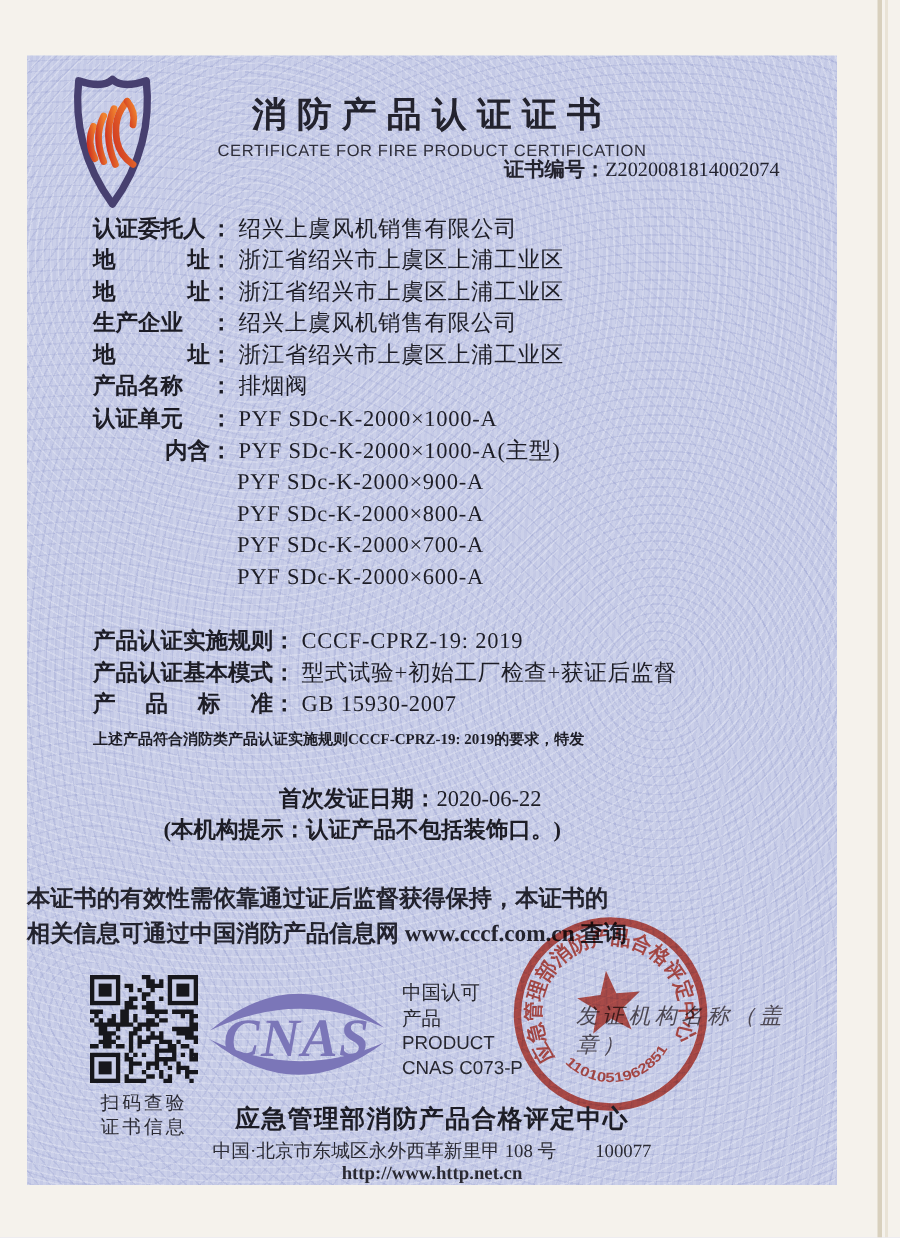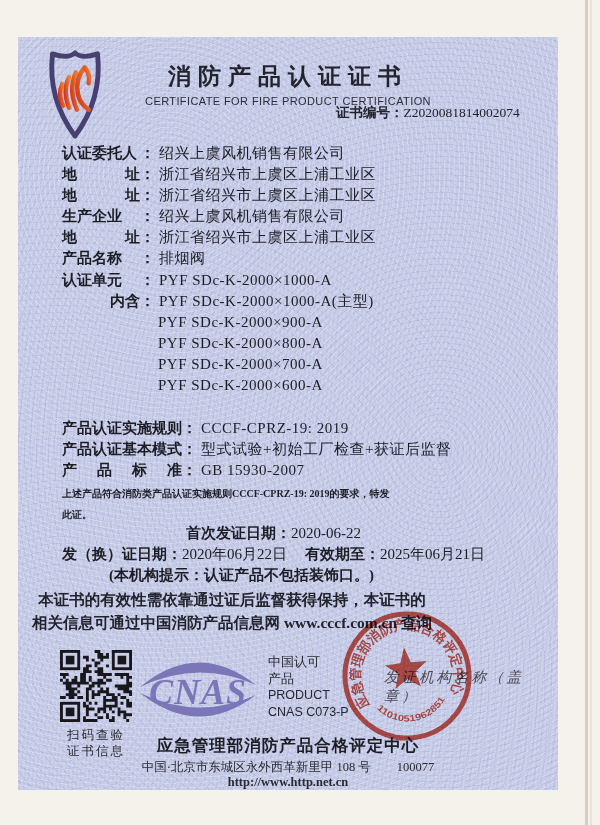--- a/index.html
+++ b/index.html
@@ -51,21 +51,21 @@
     font-size:10px;line-height:21px;font-weight:bold;}
 
   
   .dates{position:absolute;left:44px;top:486px;width:500px;font-size:15px;line-height:21px;}
   .dates .ln1{margin-left:124px;font-weight:bold;}
   .dates .ln1 .v{font-weight:normal;}
   .dates .ln2 b{font-weight:bold;}
   .dates .ln2 .gap{display:inline-block;width:18px;}
   .dates .ln3{margin-left:47px;font-weight:bold;}
 
-  .validity{position:absolute;left:0;top:551px;width:428px;text-align:center;
+  .validity{position:absolute;left:0;top:551px;width:428px;
     font-size:15.5px;line-height:23px;font-weight:600;color:#23232e;}
 
   
   .qr{position:absolute;left:42px;top:613px;width:72px;height:72px;background:#fff0;}
   .qr-caption{position:absolute;left:30px;top:690px;width:96px;text-align:center;
     font-size:12.5px;line-height:16px;letter-spacing:2px;color:#2a2a33;}
   .cnas{position:absolute;left:116px;top:614px;width:128px;height:76px;}
   .accr{position:absolute;left:250px;top:616px;font-size:13px;line-height:17px;color:#272730;}
   .accr .en{font-family:"Liberation Sans","DejaVu Sans",sans-serif;font-size:12.5px;}
   .seal-label{position:absolute;left:366px;top:631px;font-size:14.5px;letter-spacing:3px;
@@ -149,26 +149,24 @@
     <div class="row">
       <span class="lbl">产品认证基本模式</span><span class="colon">：</span><span class="val">型式试验+初始工厂检查+获证后监督</span>
     </div>
     <div class="row">
       <span class="lbl spread">产品标准</span><span class="colon">：</span><span class="val">GB 15930-2007</span>
     </div>
   </div>
 
   <div class="statement">
     <div>上述产品符合消防类产品认证实施规则CCCF-CPRZ-19: 2019的要求，特发</div>
-    <div>此证。</div>
   </div>
 
   <div class="dates">
     <div class="ln1"><span>首次发证日期：</span><span class="v">2020-06-22</span></div>
-    <div class="ln2"><b>发（换）证日期：</b><span>2020年06月22日</span><span class="gap"></span><b>有效期至：</b><span>2025年06月21日</span></div>
     <div class="ln3">(本机构提示：认证产品不包括装饰口。)</div>
   </div>
 
   <div class="validity">
     <div>本证书的有效性需依靠通过证后监督获得保持，本证书的</div>
     <div>相关信息可通过中国消防产品信息网 www.cccf.com.cn 查询</div>
   </div>
 
   <div class="qr"><svg width="72" height="72">
         <path d="M34.56,0.00h2.88v2.88h-2.88zM37.44,0.00h2.88v2.88h-2.88zM37.44,2.88h2.88v2.88h-2.88zM40.32,2.88h2.88v2.88h-2.88zM46.08,2.88h2.88v2.88h-2.88zM23.04,5.76h2.88v2.88h-2.88zM25.92,5.76h2.88v2.88h-2.88zM37.44,5.76h2.88v2.88h-2.88zM40.32,5.76h2.88v2.88h-2.88zM43.20,5.76h2.88v2.88h-2.88zM46.08,5.76h2.88v2.88h-2.88zM25.92,8.64h2.88v2.88h-2.88zM31.68,8.64h2.88v2.88h-2.88zM40.32,8.64h2.88v2.88h-2.88zM34.56,11.52h2.88v2.88h-2.88zM37.44,11.52h2.88v2.88h-2.88zM25.92,14.40h2.88v2.88h-2.88zM28.80,14.40h2.88v2.88h-2.88zM34.56,14.40h2.88v2.88h-2.88zM46.08,14.40h2.88v2.88h-2.88zM23.04,17.28h2.88v2.88h-2.88zM25.92,17.28h2.88v2.88h-2.88zM37.44,17.28h2.88v2.88h-2.88zM40.32,17.28h2.88v2.88h-2.88zM23.04,20.16h2.88v2.88h-2.88zM25.92,20.16h2.88v2.88h-2.88zM28.80,20.16h2.88v2.88h-2.88zM34.56,20.16h2.88v2.88h-2.88zM37.44,20.16h2.88v2.88h-2.88zM40.32,20.16h2.88v2.88h-2.88zM0.00,23.04h2.88v2.88h-2.88zM2.88,23.04h2.88v2.88h-2.88zM5.76,23.04h2.88v2.88h-2.88zM20.16,23.04h2.88v2.88h-2.88zM23.04,23.04h2.88v2.88h-2.88zM37.44,23.04h2.88v2.88h-2.88zM40.32,23.04h2.88v2.88h-2.88zM43.20,23.04h2.88v2.88h-2.88zM46.08,23.04h2.88v2.88h-2.88zM48.96,23.04h2.88v2.88h-2.88zM54.72,23.04h2.88v2.88h-2.88zM57.60,23.04h2.88v2.88h-2.88zM60.48,23.04h2.88v2.88h-2.88zM63.36,23.04h2.88v2.88h-2.88zM66.24,23.04h2.88v2.88h-2.88zM2.88,25.92h2.88v2.88h-2.88zM14.40,25.92h2.88v2.88h-2.88zM20.16,25.92h2.88v2.88h-2.88zM23.04,25.92h2.88v2.88h-2.88zM28.80,25.92h2.88v2.88h-2.88zM43.20,25.92h2.88v2.88h-2.88zM60.48,25.92h2.88v2.88h-2.88zM66.24,25.92h2.88v2.88h-2.88zM69.12,25.92h2.88v2.88h-2.88zM0.00,28.80h2.88v2.88h-2.88zM5.76,28.80h2.88v2.88h-2.88zM11.52,28.80h2.88v2.88h-2.88zM14.40,28.80h2.88v2.88h-2.88zM20.16,28.80h2.88v2.88h-2.88zM23.04,28.80h2.88v2.88h-2.88zM28.80,28.80h2.88v2.88h-2.88zM37.44,28.80h2.88v2.88h-2.88zM40.32,28.80h2.88v2.88h-2.88zM46.08,28.80h2.88v2.88h-2.88zM48.96,28.80h2.88v2.88h-2.88zM66.24,28.80h2.88v2.88h-2.88zM2.88,31.68h2.88v2.88h-2.88zM5.76,31.68h2.88v2.88h-2.88zM8.64,31.68h2.88v2.88h-2.88zM11.52,31.68h2.88v2.88h-2.88zM14.40,31.68h2.88v2.88h-2.88zM17.28,31.68h2.88v2.88h-2.88zM20.16,31.68h2.88v2.88h-2.88zM23.04,31.68h2.88v2.88h-2.88zM25.92,31.68h2.88v2.88h-2.88zM31.68,31.68h2.88v2.88h-2.88zM34.56,31.68h2.88v2.88h-2.88zM37.44,31.68h2.88v2.88h-2.88zM40.32,31.68h2.88v2.88h-2.88zM43.20,31.68h2.88v2.88h-2.88zM66.24,31.68h2.88v2.88h-2.88zM69.12,31.68h2.88v2.88h-2.88zM5.76,34.56h2.88v2.88h-2.88zM8.64,34.56h2.88v2.88h-2.88zM17.28,34.56h2.88v2.88h-2.88zM28.80,34.56h2.88v2.88h-2.88zM31.68,34.56h2.88v2.88h-2.88zM37.44,34.56h2.88v2.88h-2.88zM54.72,34.56h2.88v2.88h-2.88zM57.60,34.56h2.88v2.88h-2.88zM60.48,34.56h2.88v2.88h-2.88zM63.36,34.56h2.88v2.88h-2.88zM66.24,34.56h2.88v2.88h-2.88zM69.12,34.56h2.88v2.88h-2.88zM5.76,37.44h2.88v2.88h-2.88zM8.64,37.44h2.88v2.88h-2.88zM11.52,37.44h2.88v2.88h-2.88zM14.40,37.44h2.88v2.88h-2.88zM25.92,37.44h2.88v2.88h-2.88zM28.80,37.44h2.88v2.88h-2.88zM40.32,37.44h2.88v2.88h-2.88zM46.08,37.44h2.88v2.88h-2.88zM57.60,37.44h2.88v2.88h-2.88zM60.48,37.44h2.88v2.88h-2.88zM63.36,37.44h2.88v2.88h-2.88zM66.24,37.44h2.88v2.88h-2.88zM8.64,40.32h2.88v2.88h-2.88zM11.52,40.32h2.88v2.88h-2.88zM17.28,40.32h2.88v2.88h-2.88zM25.92,40.32h2.88v2.88h-2.88zM31.68,40.32h2.88v2.88h-2.88zM37.44,40.32h2.88v2.88h-2.88zM40.32,40.32h2.88v2.88h-2.88zM43.20,40.32h2.88v2.88h-2.88zM46.08,40.32h2.88v2.88h-2.88zM63.36,40.32h2.88v2.88h-2.88zM66.24,40.32h2.88v2.88h-2.88zM69.12,40.32h2.88v2.88h-2.88zM5.76,43.20h2.88v2.88h-2.88zM8.64,43.20h2.88v2.88h-2.88zM11.52,43.20h2.88v2.88h-2.88zM14.40,43.20h2.88v2.88h-2.88zM25.92,43.20h2.88v2.88h-2.88zM31.68,43.20h2.88v2.88h-2.88zM34.56,43.20h2.88v2.88h-2.88zM37.44,43.20h2.88v2.88h-2.88zM46.08,43.20h2.88v2.88h-2.88zM48.96,43.20h2.88v2.88h-2.88zM51.84,43.20h2.88v2.88h-2.88zM57.60,43.20h2.88v2.88h-2.88zM69.12,43.20h2.88v2.88h-2.88zM0.00,46.08h2.88v2.88h-2.88zM2.88,46.08h2.88v2.88h-2.88zM8.64,46.08h2.88v2.88h-2.88zM11.52,46.08h2.88v2.88h-2.88zM17.28,46.08h2.88v2.88h-2.88zM20.16,46.08h2.88v2.88h-2.88zM25.92,46.08h2.88v2.88h-2.88zM31.68,46.08h2.88v2.88h-2.88zM43.20,46.08h2.88v2.88h-2.88zM51.84,46.08h2.88v2.88h-2.88zM54.72,46.08h2.88v2.88h-2.88zM60.48,46.08h2.88v2.88h-2.88zM63.36,46.08h2.88v2.88h-2.88zM25.92,48.96h2.88v2.88h-2.88zM43.20,48.96h2.88v2.88h-2.88zM46.08,48.96h2.88v2.88h-2.88zM48.96,48.96h2.88v2.88h-2.88zM51.84,48.96h2.88v2.88h-2.88zM54.72,48.96h2.88v2.88h-2.88zM66.24,48.96h2.88v2.88h-2.88zM23.04,51.84h2.88v2.88h-2.88zM28.80,51.84h2.88v2.88h-2.88zM34.56,51.84h2.88v2.88h-2.88zM43.20,51.84h2.88v2.88h-2.88zM54.72,51.84h2.88v2.88h-2.88zM60.48,51.84h2.88v2.88h-2.88zM66.24,51.84h2.88v2.88h-2.88zM69.12,51.84h2.88v2.88h-2.88zM23.04,54.72h2.88v2.88h-2.88zM25.92,54.72h2.88v2.88h-2.88zM43.20,54.72h2.88v2.88h-2.88zM46.08,54.72h2.88v2.88h-2.88zM48.96,54.72h2.88v2.88h-2.88zM51.84,54.72h2.88v2.88h-2.88zM54.72,54.72h2.88v2.88h-2.88zM66.24,54.72h2.88v2.88h-2.88zM69.12,54.72h2.88v2.88h-2.88zM25.92,57.60h2.88v2.88h-2.88zM28.80,57.60h2.88v2.88h-2.88zM31.68,57.60h2.88v2.88h-2.88zM37.44,57.60h2.88v2.88h-2.88zM40.32,57.60h2.88v2.88h-2.88zM43.20,57.60h2.88v2.88h-2.88zM48.96,57.60h2.88v2.88h-2.88zM57.60,57.60h2.88v2.88h-2.88zM25.92,60.48h2.88v2.88h-2.88zM37.44,60.48h2.88v2.88h-2.88zM43.20,60.48h2.88v2.88h-2.88zM51.84,60.48h2.88v2.88h-2.88zM57.60,60.48h2.88v2.88h-2.88zM60.48,60.48h2.88v2.88h-2.88zM63.36,60.48h2.88v2.88h-2.88zM25.92,63.36h2.88v2.88h-2.88zM34.56,63.36h2.88v2.88h-2.88zM46.08,63.36h2.88v2.88h-2.88zM57.60,63.36h2.88v2.88h-2.88zM63.36,63.36h2.88v2.88h-2.88zM66.24,63.36h2.88v2.88h-2.88zM69.12,63.36h2.88v2.88h-2.88zM23.04,66.24h2.88v2.88h-2.88zM37.44,66.24h2.88v2.88h-2.88zM40.32,66.24h2.88v2.88h-2.88zM46.08,66.24h2.88v2.88h-2.88zM51.84,66.24h2.88v2.88h-2.88zM63.36,66.24h2.88v2.88h-2.88zM23.04,69.12h2.88v2.88h-2.88zM25.92,69.12h2.88v2.88h-2.88zM28.80,69.12h2.88v2.88h-2.88zM31.68,69.12h2.88v2.88h-2.88zM34.56,69.12h2.88v2.88h-2.88zM48.96,69.12h2.88v2.88h-2.88zM51.84,69.12h2.88v2.88h-2.88zM66.24,69.12h2.88v2.88h-2.88z" fill="#17171c"></path>

